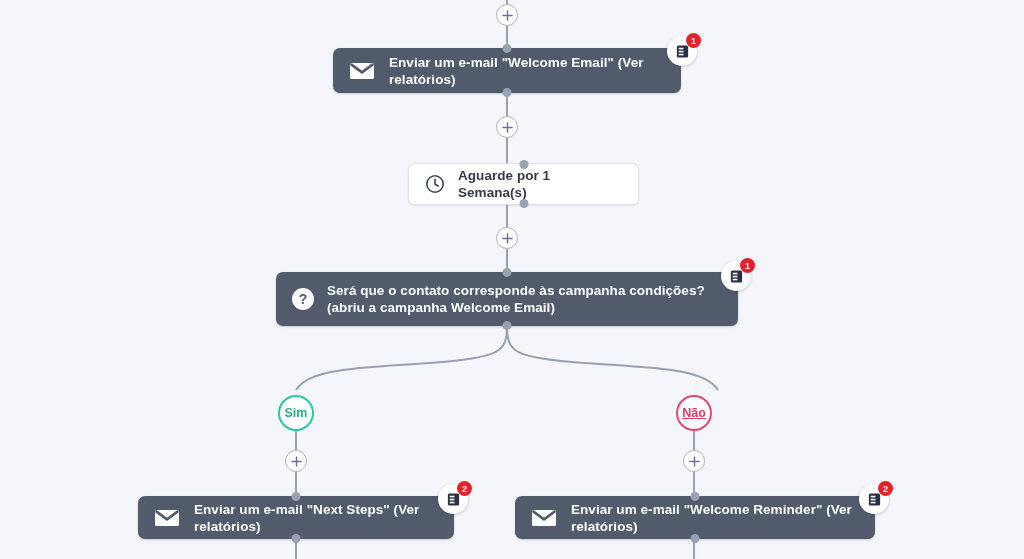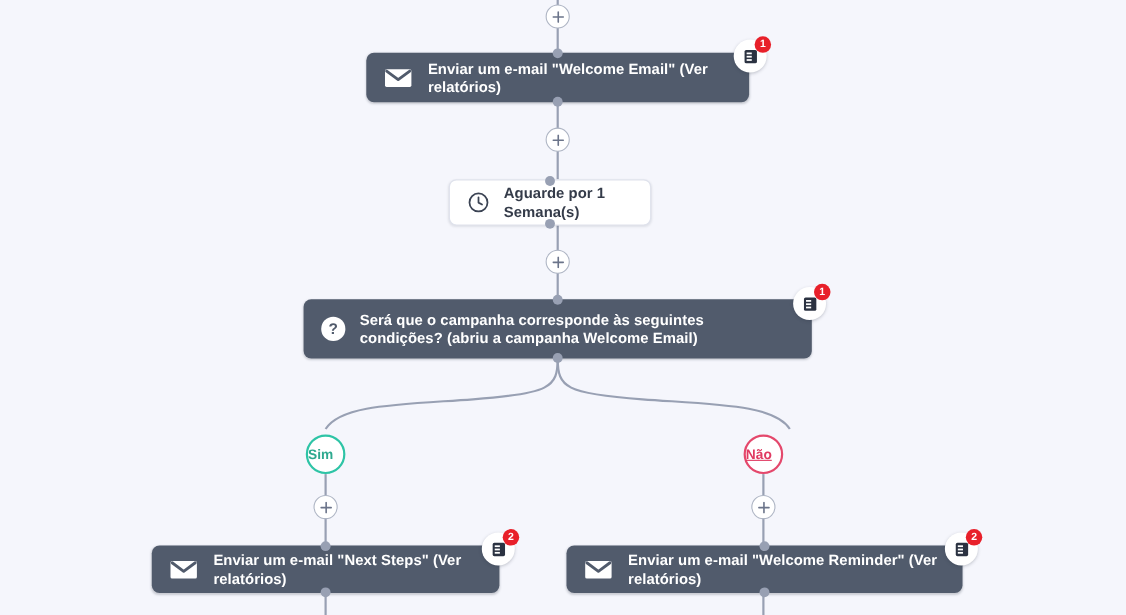--- a/index.html
+++ b/index.html
@@ -150,20 +150,21 @@
   
   .branch {
     position: absolute;
     width: 36px;
     height: 36px;
     border-radius: 50%;
     background: #ffffff;
     box-sizing: border-box;
     display: flex;
     align-items: center;
+    justify-content: center;
     font-size: 12.5px;
     font-weight: bold;
   }
   .branch-yes { border: 2px solid #2ec4a6; color: #2ea98f; }
   .branch-no  { border: 2px solid #e4486c; color: #e03a62; }
 </style>
 </head>
 <body>
 
 <div id="canvas">
@@ -234,39 +235,39 @@
       <svg class="badge-glyph" viewBox="0 0 16 16">
         <rect x="2" y="1.5" width="12" height="13" rx="1.6" fill="#2b3241"></rect>
         <rect x="4" y="4" width="5" height="1.7" fill="#ffffff"></rect>
         <rect x="4" y="7.2" width="5" height="1.7" fill="#ffffff"></rect>
         <rect x="4" y="10.4" width="5" height="1.7" fill="#ffffff"></rect>
       </svg>
       <span class="badge-count">1</span>
     </span>
   </div>
 
-  <div class="node node-light" style="left:408px; top:163px; width:184px; height:42px; padding:0 16px;">
+  <div class="node node-light" style="left:408px; top:163px; width:231px; height:42px; padding:0 16px;">
     <span class="anchor anchor-top"></span>
     <span class="anchor anchor-bottom"></span>
     <span class="node-icon" style="margin-right:13px;">
       <svg class="clock-icon" viewBox="0 0 20 20">
         <circle cx="10" cy="10" r="8.2" fill="none" stroke="#3c4454" stroke-width="1.6"></circle>
         <path d="M10 5.4 V10.2 L13.2 12" fill="none" stroke="#3c4454" stroke-width="1.6" stroke-linecap="round" stroke-linejoin="round"></path>
       </svg>
     </span>
     <span class="node-label">Aguarde por 1 Semana(s)</span>
   </div>
 
   <div class="node node-dark" style="left:276px; top:272px; width:462px; height:54px; padding:0 16px; align-items:center;">
     <span class="anchor anchor-top"></span>
     <span class="anchor anchor-bottom"></span>
     <span class="node-icon" style="margin-right:13px;">
       <span class="q-icon">?</span>
     </span>
-    <span class="node-label" style="max-width:390px;">Será que o campanha corresponde às seguintes condições? (abriu a campanha Welcome Email)</span>
+    <span class="node-label" style="max-width:390px;">Será que o contato corresponde às campanha condições? (abriu a campanha Welcome Email)</span>
     <span class="badge" style="top:-11px; right:-13px;">
       <svg class="badge-glyph" viewBox="0 0 16 16">
         <rect x="2" y="1.5" width="12" height="13" rx="1.6" fill="#2b3241"></rect>
         <rect x="4" y="4" width="5" height="1.7" fill="#ffffff"></rect>
         <rect x="4" y="7.2" width="5" height="1.7" fill="#ffffff"></rect>
         <rect x="4" y="10.4" width="5" height="1.7" fill="#ffffff"></rect>
       </svg>
       <span class="badge-count">1</span>
     </span>
   </div>

